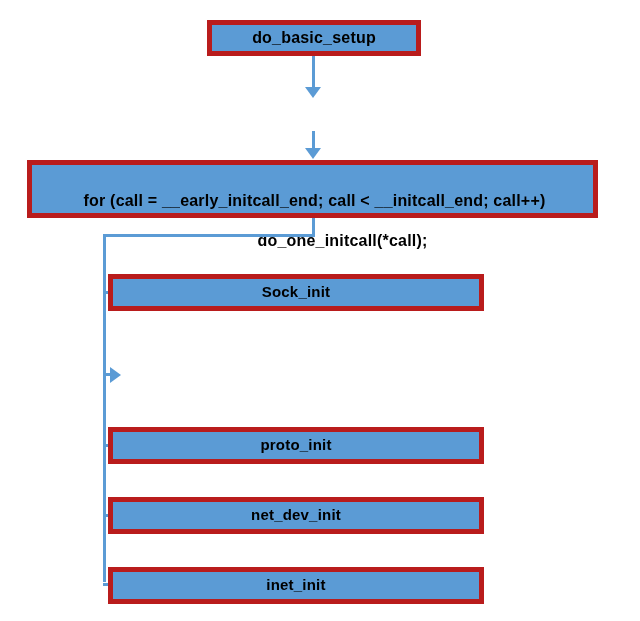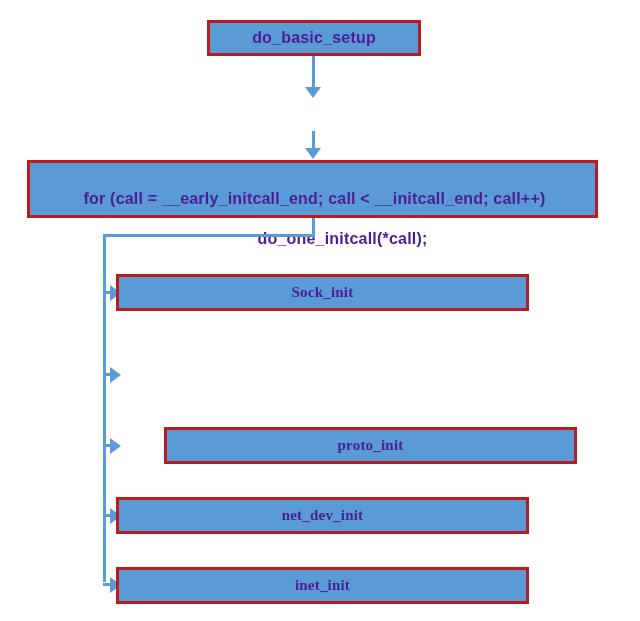--- a/index.html
+++ b/index.html
@@ -14,41 +14,41 @@
     position: relative;
     width: 640px;
     height: 621px;
     background: #ffffff;
     overflow: hidden;
   }
   .node {
     position: absolute;
     box-sizing: border-box;
     background: #5B9BD5;
-    border: 3px solid #b91c1c;
-    color: #4c1d95;
+    border: 5px solid #b91c1c;
+    color: #000000;
     font-weight: bold;
     display: flex;
     align-items: center;
     justify-content: center;
     text-align: center;
     letter-spacing: 0.2px;
     line-height: 1.25;
     white-space: pre-line;
   }
   .node-top      { left: 207px; top: 20px;  width: 214px; height: 36px;  font-size: 16px; }
   .node-second   { left: 238px; top: 98px;  width: 152px; height: 33px;  font-size: 15px; }
   .node-loop     { left: 27px;  top: 160px; width: 571px; height: 58px;  font-size: 16px;
                    display: block; padding: 6px 6px 0 10px; }
   .node-loop .ln1 { display: block; text-align: center; }
   .node-loop .ln2 { display: block; text-align: center; padding-left: 56px; }
-  .node-item     { left: 116px; width: 413px; height: 37px; font-size: 15px; font-family: Liberation Serif, serif; }
+  .node-item     { left: 108px; width: 376px; height: 37px; font-size: 15px; }
   .it0 { top: 274px; }
   .it1 { top: 356px; }
-  .it2 { top: 427px; margin-left: 48px; }
+  .it2 { top: 427px; }
   .it3 { top: 497px; }
   .it4 { top: 567px; }
 
   
   .conn {
     position: absolute;
     background: #5B9BD5;
   }
   .vline { width: 3px; }
   .hline { height: 3px; }

